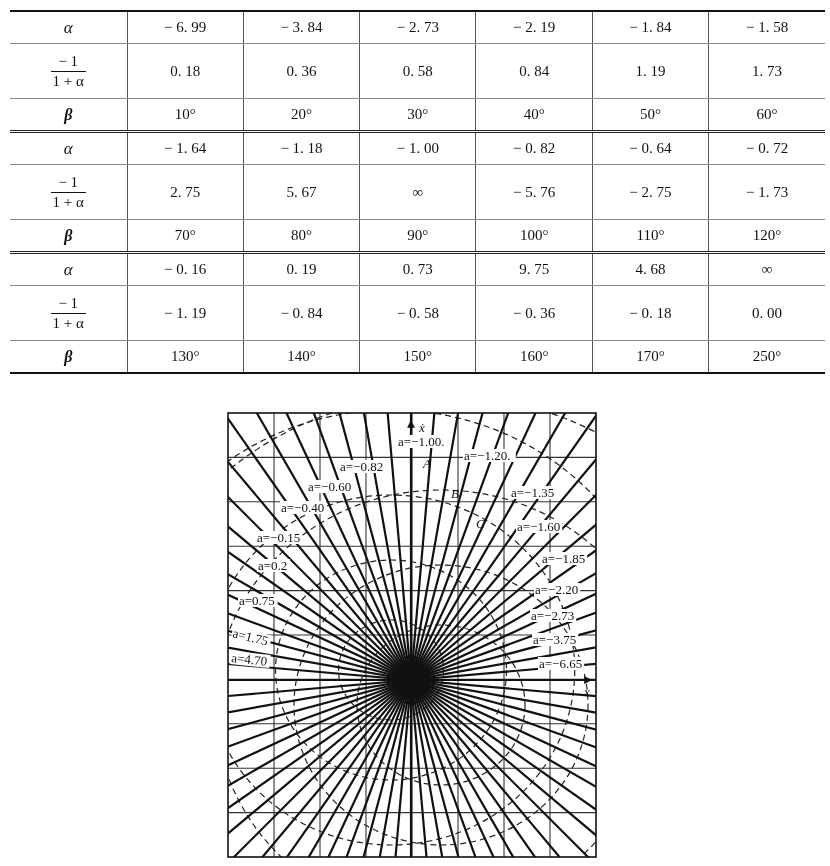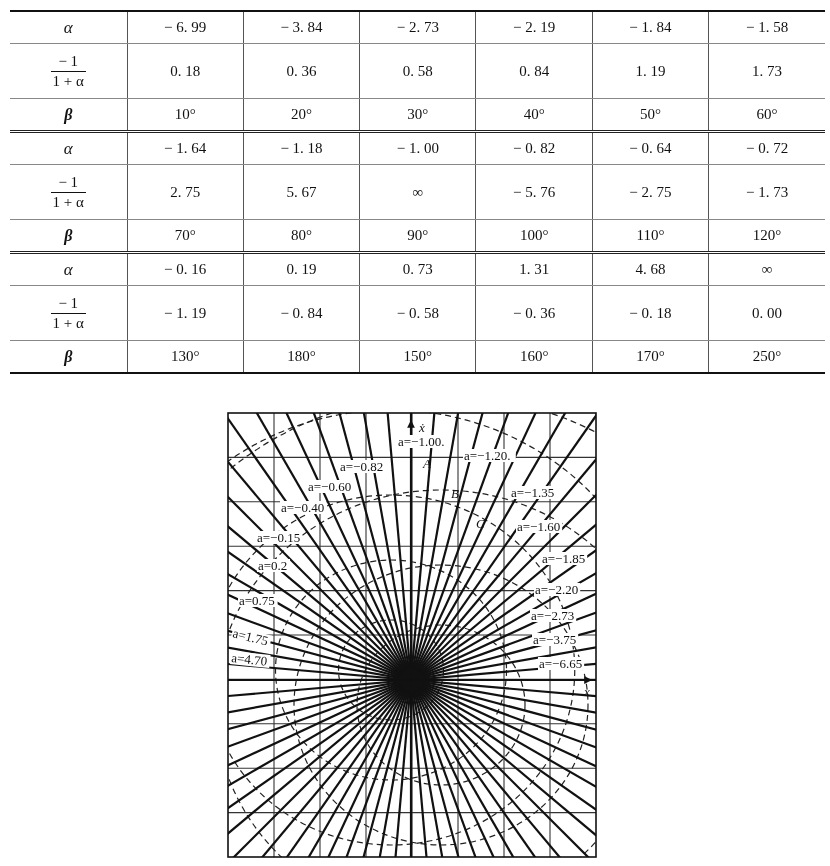--- a/index.html
+++ b/index.html
@@ -96,37 +96,37 @@
         <td>110°</td>
         <td>120°</td>
       </tr>
     </tbody>
   <tbody>
       <tr class="r-a">
         <td><span class="sym">α</span></td>
         <td>− 0. 16</td>
         <td>0. 19</td>
         <td>0. 73</td>
-        <td>1. 31</td>
+        <td>9. 75</td>
         <td>4. 68</td>
         <td>∞</td>
       </tr>
       <tr class="r-f">
         <td><span class="frac"><span class="num">− 1</span><span class="den">1 + α</span></span></td>
         <td>− 1. 19</td>
         <td>− 0. 84</td>
         <td>− 0. 58</td>
         <td>− 0. 36</td>
         <td>− 0. 18</td>
         <td>0. 00</td>
       </tr>
       <tr class="r-b">
         <td><span class="symb">β</span></td>
         <td>130°</td>
-        <td>180°</td>
+        <td>140°</td>
         <td>150°</td>
         <td>160°</td>
         <td>170°</td>
         <td>250°</td>
       </tr>
     </tbody>
 </table>
 
 <svg id="fig" width="830" height="866" xmlns="http://www.w3.org/2000/svg">
   <defs>

